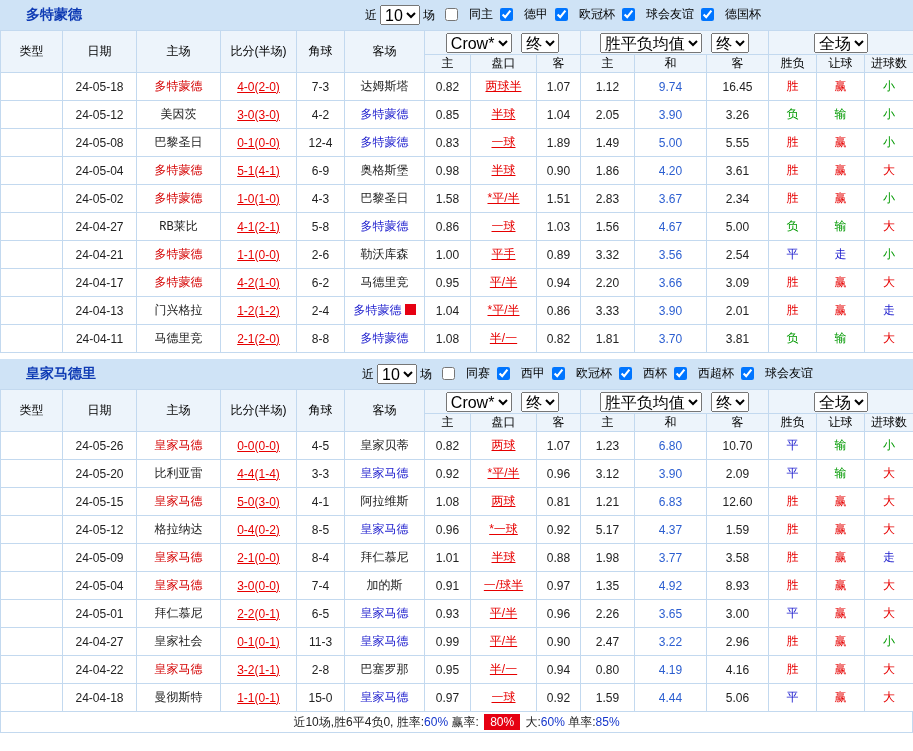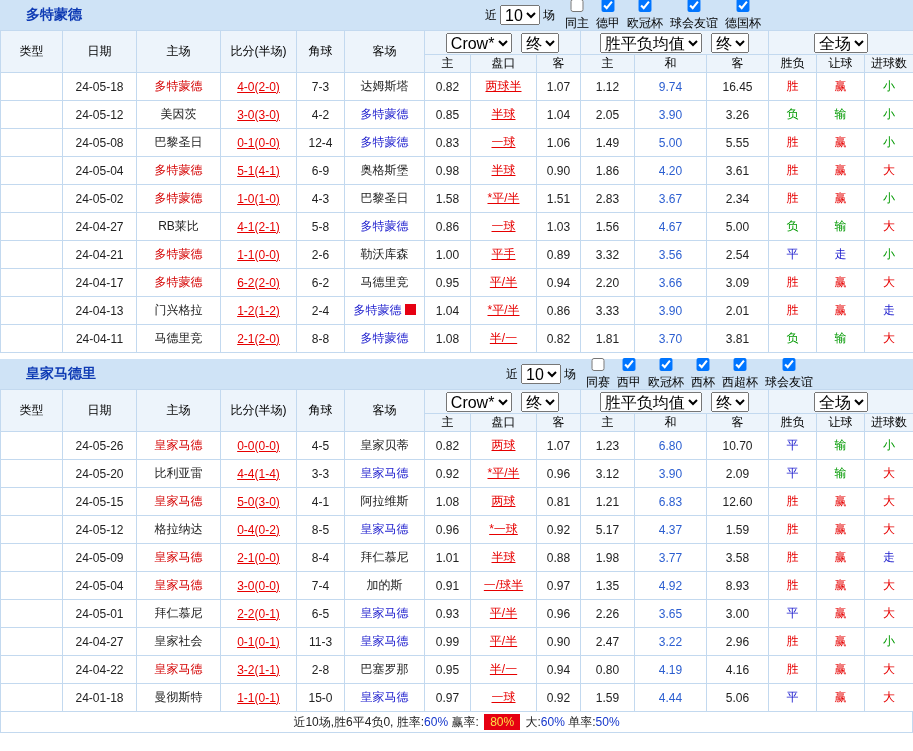--- a/index.html
+++ b/index.html
@@ -16,55 +16,55 @@
     background: #cfe3f6;
     display: flex;
     align-items: center;
     padding: 0 12px 0 26px;
   }
   .team-title { font-size: 14px; font-weight: bold; color: #0f3bb4; }
   .filters { margin-left: auto; display: flex; align-items: center; gap: 3px; color: #000; }
   .s0 .filters { margin-right: 140px; }
   .s1 .filters { margin-right: 88px; }
   .filters select, .sel-cell select { height: 20px; font-size: 16px; font-family: inherit; }
-  .filters label { display: inline-flex; margin-left: 7px; gap: 3px; cursor: pointer; flex-direction: column; }
+  .filters label { display: inline-flex; align-items: center; margin-left: 7px; gap: 11px; cursor: pointer; }
   table.grid { border-collapse: collapse; table-layout: fixed; width: 913px; }
   .grid th, .grid td {
     border: 1px solid #c3d9ef;
     text-align: center;
     padding: 0;
     overflow: hidden;
     white-space: nowrap;
   }
   .grid thead th { background: #edf4fb; font-weight: normal; color: #000; }
   .hrow1 th { height: 24px; }
   .hrow2 th { height: 18px; }
   .grid tbody td { height: 28px; background: #fff; }
   td.league { color: #fff; }
   .lg-dejia  { background: #990099; }
   .lg-ouguan { background: #e8650f; }
   .lg-xijia  { background: #009900; }
   .score, .handicap { color: #e60000; text-decoration: underline; }
   .mid-blue { color: #2b5ed0; }
   .team-red { color: #d40000; }
   .team-blue { color: #1a1acd; }
-  .team-black { color: #222; }
+  .team-black { color: #222; font-family: Liberation Mono, monospace; }
   .res-red { color: #e60000; }
   .res-blue { color: #1a1acd; }
   .res-green { color: #009900; }
   .flag {
     display: inline-block; width: 11px; height: 11px;
     background: #e60012; margin-left: 3px; vertical-align: -1px;
   }
   .summary {
     height: 21px; line-height: 20px; text-align: center;
     border: 1px solid #c3d9ef; border-top: none;
   }
   .sum-blue { color: #1536cc; }
-  .sum-redbg { background: #e60012; color: #fde047; padding: 1px 6px; margin: 0 2px; }
+  .sum-redbg { background: #e60012; color: #ffffff; padding: 1px 6px; margin: 0 2px; }
   .sel-cell select { margin: 0 3px; }
 </style>
 </head>
 <body>
 
 <div class="section s0">
   <div class="title-bar">
     <span class="team-title">多特蒙德</span>
     <div class="filters">
       <span>近</span>
@@ -177,21 +177,21 @@
         </tr>
         <tr>
           <td class="league lg-ouguan">欧冠杯</td>
           <td>24-05-08</td>
           <td><span class="team-black">巴黎圣日</span></td>
           <td class="score">0-1(0-0)</td>
           <td>12-4</td>
           <td><span class="team-blue">多特蒙德</span></td>
           <td>0.83</td>
           <td class="handicap">一球</td>
-          <td>1.06</td>
+          <td>1.89</td>
           <td>1.49</td>
           <td class="mid-blue">5.00</td>
           <td>5.55</td>
           <td class="res-red">胜</td>
           <td class="res-red">赢</td>
           <td class="res-green">小</td>
         </tr>
         <tr>
           <td class="league lg-dejia">德甲</td>
           <td>24-05-04</td>
@@ -257,21 +257,21 @@
           <td class="mid-blue">3.56</td>
           <td>2.54</td>
           <td class="res-blue">平</td>
           <td class="res-blue">走</td>
           <td class="res-green">小</td>
         </tr>
         <tr>
           <td class="league lg-ouguan">欧冠杯</td>
           <td>24-04-17</td>
           <td><span class="team-red">多特蒙德</span></td>
-          <td class="score">6-2(2-0)</td>
+          <td class="score">4-2(1-0)</td>
           <td>6-2</td>
           <td><span class="team-black">马德里竞</span></td>
           <td>0.95</td>
           <td class="handicap">平/半</td>
           <td>0.94</td>
           <td>2.20</td>
           <td class="mid-blue">3.66</td>
           <td>3.09</td>
           <td class="res-red">胜</td>
           <td class="res-red">赢</td>
@@ -544,31 +544,31 @@
           <td>0.94</td>
           <td>0.80</td>
           <td class="mid-blue">4.19</td>
           <td>4.16</td>
           <td class="res-red">胜</td>
           <td class="res-red">赢</td>
           <td class="res-red">大</td>
         </tr>
         <tr>
           <td class="league lg-ouguan">欧冠杯</td>
-          <td>24-01-18</td>
+          <td>24-04-18</td>
           <td><span class="team-black">曼彻斯特</span></td>
           <td class="score">1-1(0-1)</td>
           <td>15-0</td>
           <td><span class="team-blue">皇家马德</span></td>
           <td>0.97</td>
           <td class="handicap">一球</td>
           <td>0.92</td>
           <td>1.59</td>
           <td class="mid-blue">4.44</td>
           <td>5.06</td>
           <td class="res-blue">平</td>
           <td class="res-red">赢</td>
           <td class="res-red">大</td>
         </tr>
       </tbody>
   </table>
-  <div class="summary"><span>近10场,胜6平4负0, 胜率:</span><span class="sum-blue">60%</span><span> 赢率: </span><span class="sum-redbg">80%</span><span> 大:</span><span class="sum-blue">60%</span><span> 单率:</span><span class="sum-blue">50%</span></div>
+  <div class="summary"><span>近10场,胜6平4负0, 胜率:</span><span class="sum-blue">60%</span><span> 赢率: </span><span class="sum-redbg">80%</span><span> 大:</span><span class="sum-blue">60%</span><span> 单率:</span><span class="sum-blue">85%</span></div>
 </div>
 
 </body></html>

